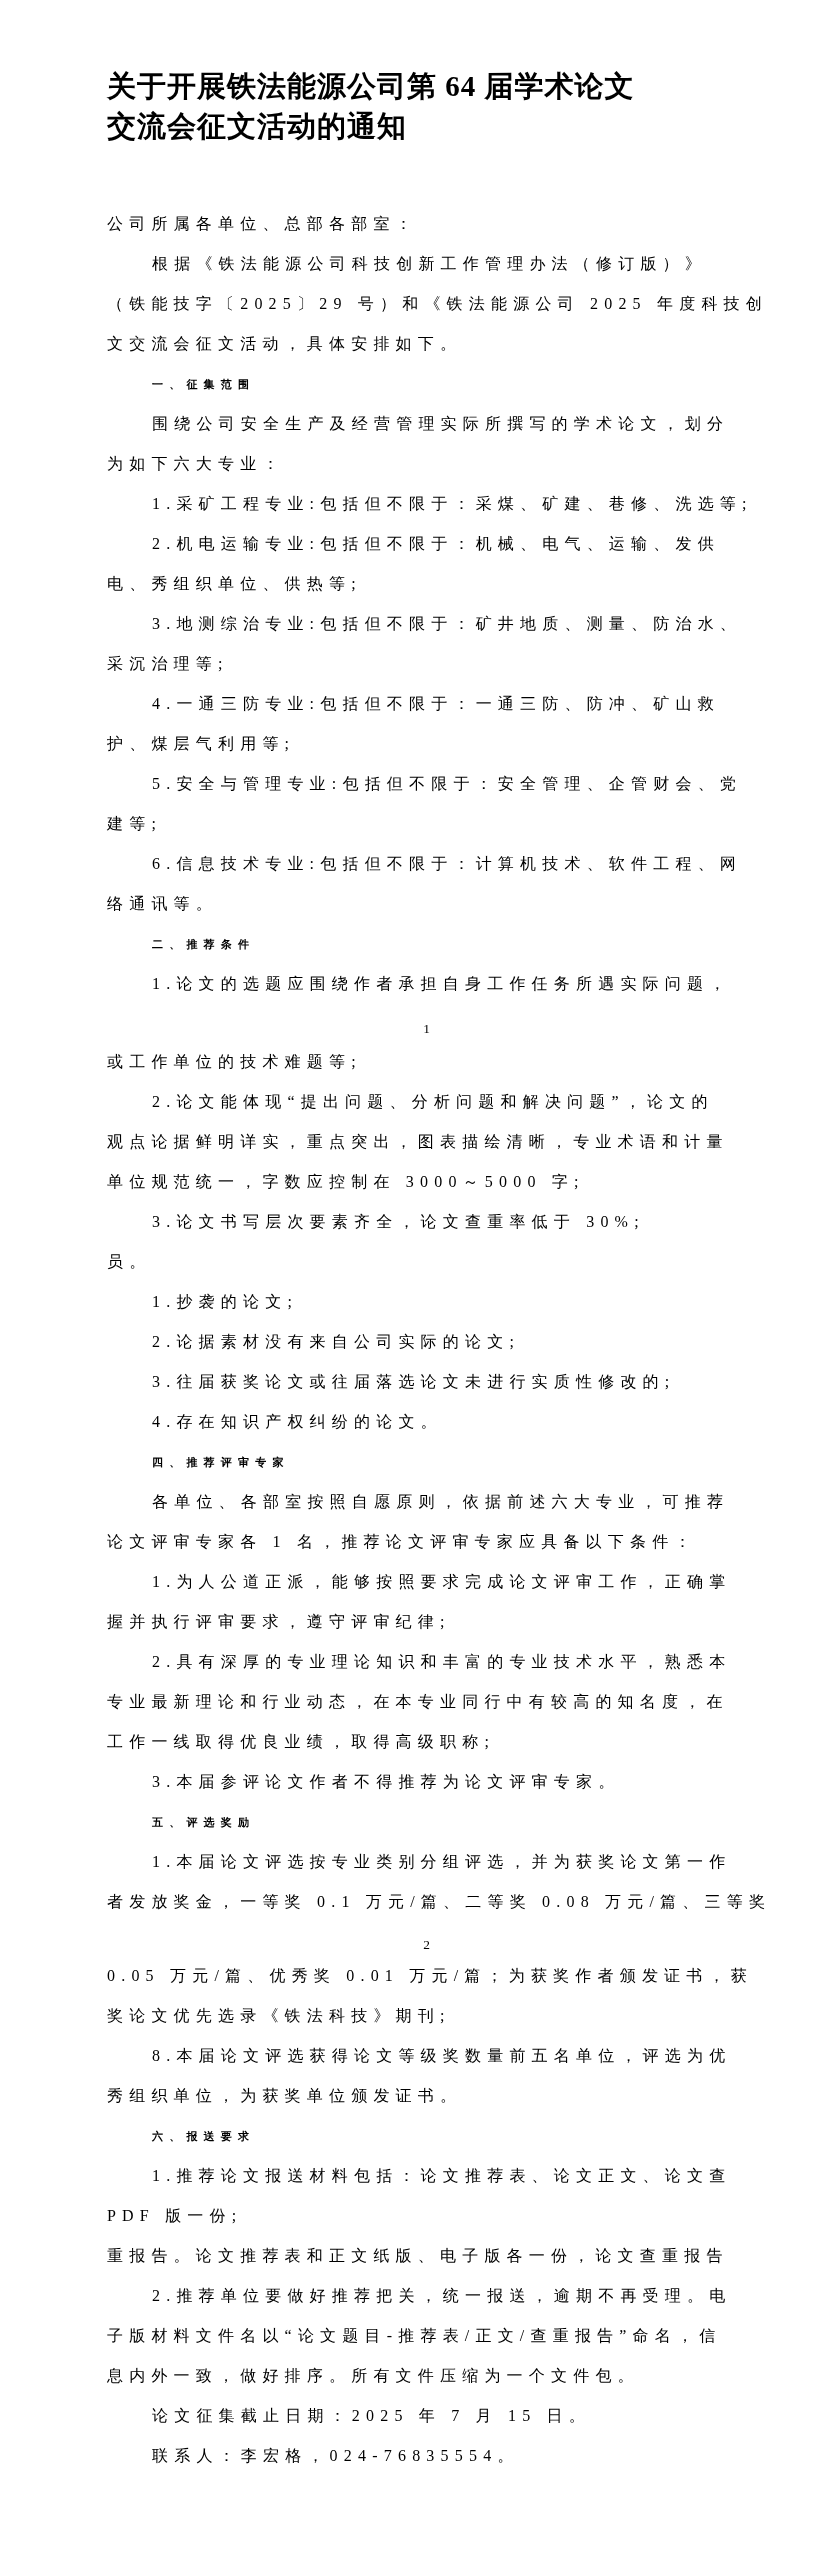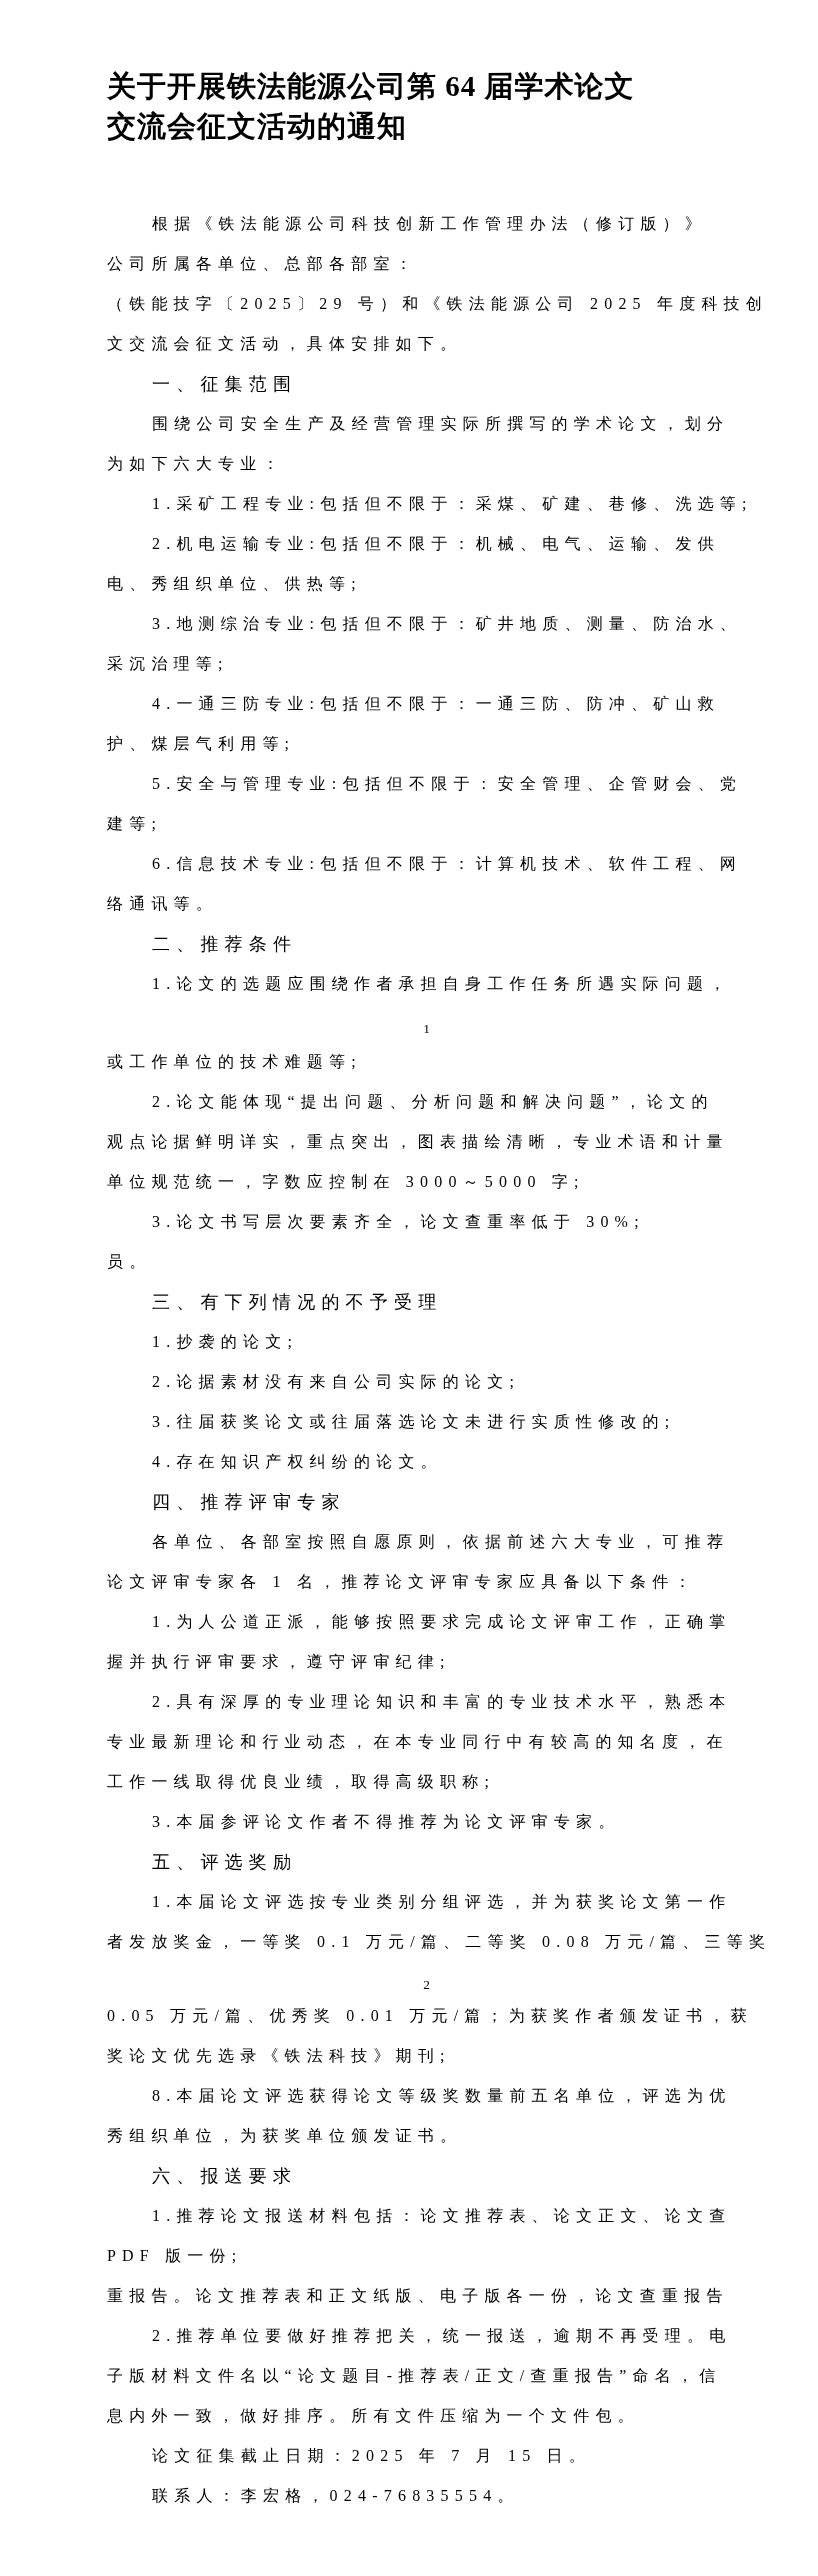--- a/index.html
+++ b/index.html
@@ -5,40 +5,40 @@
   html,body{margin:0;padding:0;background:#ffffff;}
   .page{position:relative;width:818px;min-height:3105px;background:#fff;overflow:hidden;
         font-family:"Liberation Serif","DejaVu Serif",serif;color:#000;}
   .content{position:relative;z-index:2;padding:0 72px 0 107px;}
   .title{padding-top:66px;text-align:left;font-weight:bold;
          font-size:29px;letter-spacing:1px;line-height:40px;
          font-family:"Liberation Serif","DejaVu Serif",serif;}
   .body{margin-top:58px;font-size:16px;letter-spacing:6.2px;}
   .ln{height:40px;line-height:40px;white-space:nowrap;}
   .ind{padding-left:45px;}
-  .hd{font-weight:normal;font-family:"Liberation Sans","DejaVu Sans",sans-serif;font-size:18px;}
+  .hd{font-weight:bold;font-family:"Liberation Sans","DejaVu Sans",sans-serif;font-size:11px;}
   .pn{height:26px;line-height:26px;text-align:center;font-size:13.4px;letter-spacing:0;}
   .pn1{margin-top:12px;}
   .pn2{margin-top:12.4px;height:22px;line-height:22px;}
 </style>
 </head>
 <body>
 
 <div class="page">
 
   <div class="content">
 
     <div class="title">
       <div>关于开展铁法能源公司第 64 届学术论文</div>
       <div>交流会征文活动的通知</div>
     </div>
 
     <div class="body">
+      <div class="ln">公司所属各单位、总部各部室：</div>
       <div class="ln ind">根据《铁法能源公司科技创新工作管理办法（修订版）》</div>
-      <div class="ln">公司所属各单位、总部各部室：</div>
       <div class="ln">（铁能技字〔2025〕29 号）和《铁法能源公司 2025 年度科技创</div>
       <div class="ln">文交流会征文活动，具体安排如下。</div>
       <div class="ln ind hd">一、征集范围</div>
       <div class="ln ind">围绕公司安全生产及经营管理实际所撰写的学术论文，划分</div>
       <div class="ln">为如下六大专业：</div>
       <div class="ln ind">1.采矿工程专业:包括但不限于：采煤、矿建、巷修、洗选等;</div>
       <div class="ln ind">2.机电运输专业:包括但不限于：机械、电气、运输、发供</div>
       <div class="ln">电、秀组织单位、供热等;</div>
       <div class="ln ind">3.地测综治专业:包括但不限于：矿井地质、测量、防治水、</div>
       <div class="ln">采沉治理等;</div>
@@ -52,21 +52,20 @@
       <div class="ln ind">1.论文的选题应围绕作者承担自身工作任务所遇实际问题，</div>
 
       <div class="pn pn1">1</div>
 
       <div class="ln">或工作单位的技术难题等;</div>
       <div class="ln ind">2.论文能体现“提出问题、分析问题和解决问题”，论文的</div>
       <div class="ln">观点论据鲜明详实，重点突出，图表描绘清晰，专业术语和计量</div>
       <div class="ln">单位规范统一，字数应控制在 3000～5000 字;</div>
       <div class="ln ind">3.论文书写层次要素齐全，论文查重率低于 30%;</div>
       <div class="ln">员。</div>
-      <div class="ln ind hd">三、有下列情况的不予受理</div>
       <div class="ln ind">1.抄袭的论文;</div>
       <div class="ln ind">2.论据素材没有来自公司实际的论文;</div>
       <div class="ln ind">3.往届获奖论文或往届落选论文未进行实质性修改的;</div>
       <div class="ln ind">4.存在知识产权纠纷的论文。</div>
       <div class="ln ind hd">四、推荐评审专家</div>
       <div class="ln ind">各单位、各部室按照自愿原则，依据前述六大专业，可推荐</div>
       <div class="ln">论文评审专家各 1 名，推荐论文评审专家应具备以下条件：</div>
       <div class="ln ind">1.为人公道正派，能够按照要求完成论文评审工作，正确掌</div>
       <div class="ln">握并执行评审要求，遵守评审纪律;</div>
       <div class="ln ind">2.具有深厚的专业理论知识和丰富的专业技术水平，熟悉本</div>

